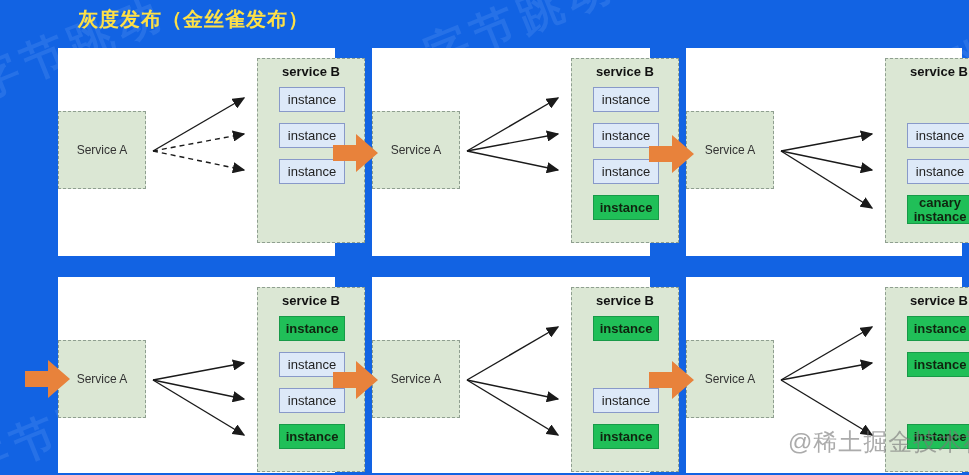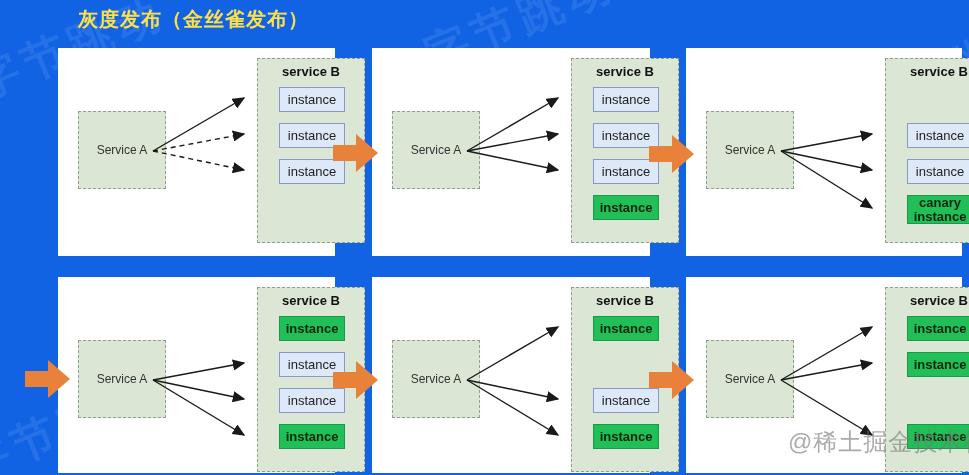--- a/index.html
+++ b/index.html
@@ -14,21 +14,21 @@
     pointer-events:none;white-space:nowrap;user-select:none;
   }
   #page-title{
     position:absolute;left:78px;top:6px;color:#fde047;
     font-size:20px;font-weight:bold;letter-spacing:1px;
   }
   .panel{
     position:absolute;background:var(--panel,#fff);
   }
   .service-a{
-    position:absolute;left:20px;top:63px;width:86px;height:76px;
+    position:absolute;left:0;top:63px;width:86px;height:76px;
     background:var(--svc-fill,#dbe7d4);
     border:1px dashed var(--svc-border,#8f9f90);
     display:flex;align-items:center;justify-content:center;
     font-size:12px;color:#333;
   }
   .service-b{
     position:absolute;left:179px;top:10px;width:106px;height:183px;
     background:var(--svc-fill,#dbe7d4);
     border:1px dashed var(--svc-border,#8f9f90);
     margin-left:20px;

